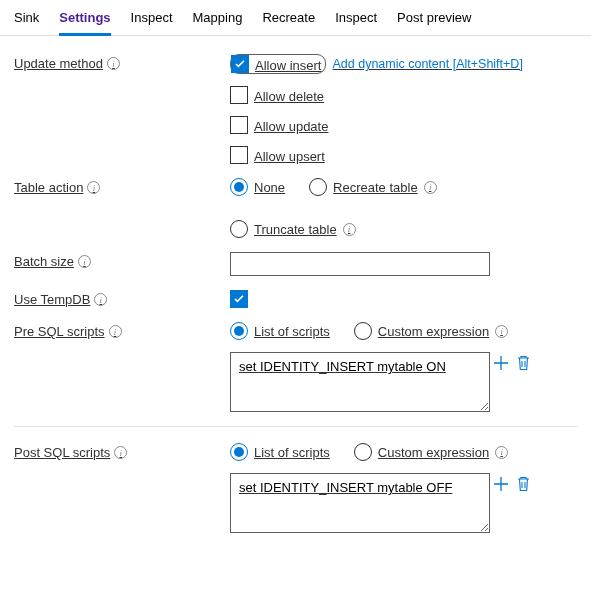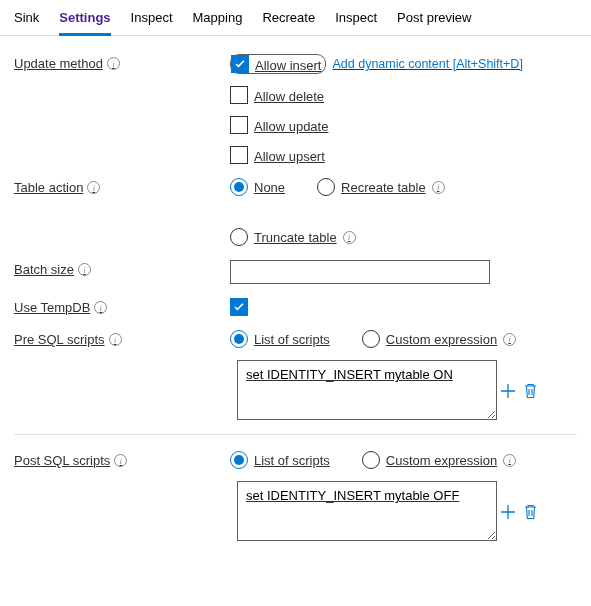--- a/index.html
+++ b/index.html
@@ -48,21 +48,21 @@
   }
   .row-content {
     flex: 1;
     display: flex;
     flex-direction: column;
     gap: 12px;
   }
   .row-content-inline {
     display: flex;
     align-items: center;
-    gap: 32px;
+    gap: 24px;
     flex-wrap: wrap;
   }
   .info-icon {
     width: 13px; height: 13px;
     border: 1px solid #8a8886;
     border-radius: 50%;
     display: inline-flex;
     align-items: center; justify-content: center;
     font-size: 9px;
     color: #8a8886;
@@ -129,23 +129,22 @@
   }
   .text-input {
     width: 260px;
     height: 24px;
     border: 1px solid #605e5c;
     padding: 2px 6px;
     font: inherit;
   }
   .textarea-wrap {
     display: flex;
-    align-items: center;
+    align-items: flex-start;
     gap: 2px;
-    margin-left: 7px;
   }
   .textarea {
     width: 260px;
     height: 60px;
     border: 1px solid #605e5c;
     padding: 6px 8px;
     font: inherit;
     resize: both;
   }
   .icon-btns {

